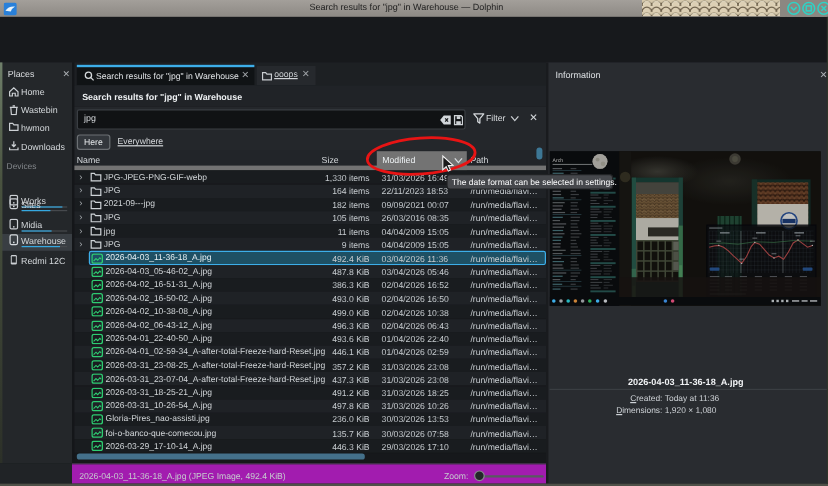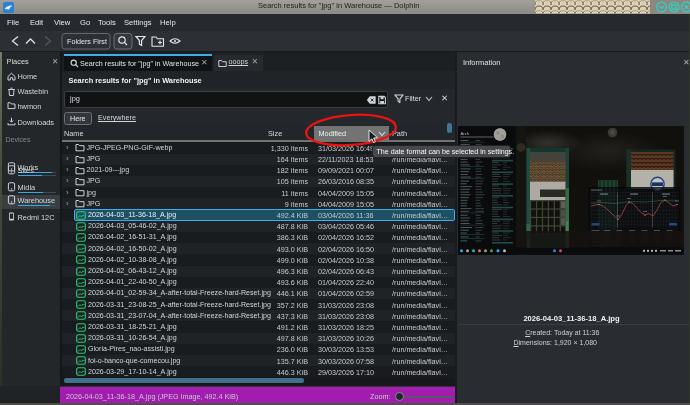--- a/index.html
+++ b/index.html
@@ -52,21 +52,21 @@
 #sinput { position:absolute; left:4px; top:2.5px; width:324px; height:16.5px; background:#101214;
   border:1px solid #3a3e43; border-radius:2px; }
 #sinput .q { position:absolute; left:5px; top:2px; font-size:7.4px; color:#d8dbde; }
 #herebtn { position:absolute; left:4px; top:23px; width:28px; height:13px; border:1px solid #6c7074;
   border-radius:2.5px; background:#33373c; }
 #herebtn span { position:absolute; left:5px; top:1.5px; font-size:7.2px; color:#e4e7e9; }
 #everyw { position:absolute; left:38px; top:24.5px; font-size:7.2px; color:#d4d7da;text-decoration:underline; }
 
 
 #colhdr { position:absolute; left:60px; top:124.5px; width:395px; height:17.5px; background:#222529;
-  border-bottom:2px solid #737373; }
+  border-bottom:4px solid #737373; }
 #colhdr .c { position:absolute; top:4.5px; font-size:7.3px; color:#d6dadd; }
 #modcell { position:absolute; left:253.5px; top:1px; width:75px; height:16.5px; background:#737373; }
 #modcell span { position:absolute; left:5px; top:3.5px; font-size:7.3px; color:#eef2f4; }
 
 
 #list { position:absolute; left:60px; top:142px; width:395px; height:236px; background:#17191c; overflow:hidden; }
 .row { position:absolute; left:0; width:395px; height:11.2px; background:#191c1f; }
 .row.alt { background:#1f2226; }
 .row.sel { background:#191c1f; }
 .selbox { position:absolute; left:13.5px; top:-0.5px; width:381.5px; height:12px; background:#1e5064; border:1px solid #3daee9; border-radius:2px; }
@@ -143,50 +143,21 @@
           <path d="M36.5 5 l4 4 M40.5 5 l-4 4"></path>
     </g>
   </svg>
   <svg class="abs" style="left:3px;top:1.5px" width="11" height="11" viewBox="0 0 11 11">
     <rect x="0" y="0" width="11" height="11" rx="2" fill="#2980d9"></rect>
     <path d="M1.5 7 Q4 3 9.5 3.5 Q7 5 6 7.5 Z" fill="#eaf4fb"></path>
   </svg>
   <span class="ttl">Search results for "jpg" in Warehouse — Dolphin</span>
 </div>
 
-<div id="menubar">
-  <span style="left:7px">File</span>
-      <span style="left:30px">Edit</span>
-      <span style="left:54px">View</span>
-  <span style="left:80px">Go</span>
-      <span style="left:98px">Tools</span>
-      <span style="left:124px">Settings</span>
-  <span style="left:160px">Help</span>
-</div>
-
-<div id="toolbar">
-  <svg class="abs" style="left:0;top:0" width="230" height="21" viewBox="0 0 230 21">
-    <g fill="none" stroke="#dfe2e5" stroke-width="1.3">
-      <path d="M18 5.5 L12.5 10 L18 14.5"></path>
-      <path d="M26 12.5 L30.5 8 L35 12.5"></path>
-    </g>
-    <path d="M45 5.5 L50.5 10 L45 14.5" fill="none" stroke="#54585c" stroke-width="1.3"></path>
-    <rect x="62" y="2.5" width="48" height="15.5" rx="3" fill="none" stroke="#63676b" stroke-width="1"></rect>
-    <text x="67" y="13" font-size="7.2" fill="#e6e9eb" font-family="Liberation Sans, sans-serif">Folders First</text>
-    <rect x="114" y="2.5" width="18" height="15.5" rx="3" fill="#34383d" stroke="#6d7175" stroke-width="1"></rect>
-    <g fill="none" stroke="#e4e7e9" stroke-width="1.2">
-      <circle cx="122" cy="9" r="3.2"></circle>
-          <path d="M124.4 11.4 L127 14"></path>
-      <path d="M136 5.5 h9 l-3.4 4 v5 l-2.2-1.4 v-3.6 z"></path>
-      <path d="M152 6 h4 l1.5 1.8 h6 v7.5 h-11.5 z M160 9.5 v4 M158 11.5 h4" stroke-width="1.1"></path>
-      <path d="M170 10 q5 -4.5 10 0 q-5 4.5 -10 0 z" stroke-width="1.1"></path>
-      <circle cx="175" cy="10" r="1" fill="#e4e7e9" stroke="none"></circle>
-    </g>
-  </svg>
-</div>
+
 
 <div id="sidebar">
   <span class="hdr">Places</span>
       <span class="hx">✕</span>
   <div class="pitem" style="top:17.5px">
         <span class="ic">
           <svg width="9" height="9" viewBox="0 0 9 9">
             <path d="M1 4.5 L4.5 1.2 L8 4.5 V8 H5.7 V5.7 H3.3 V8 H1 Z" fill="none" stroke="#ccd0d4" stroke-width="1"></path>
           </svg>
         </span>

